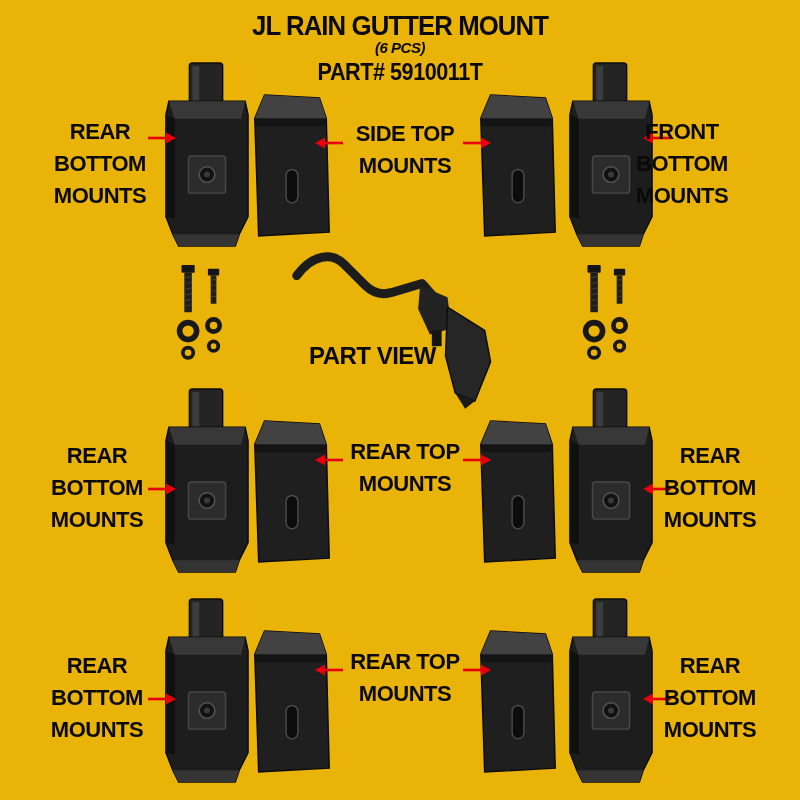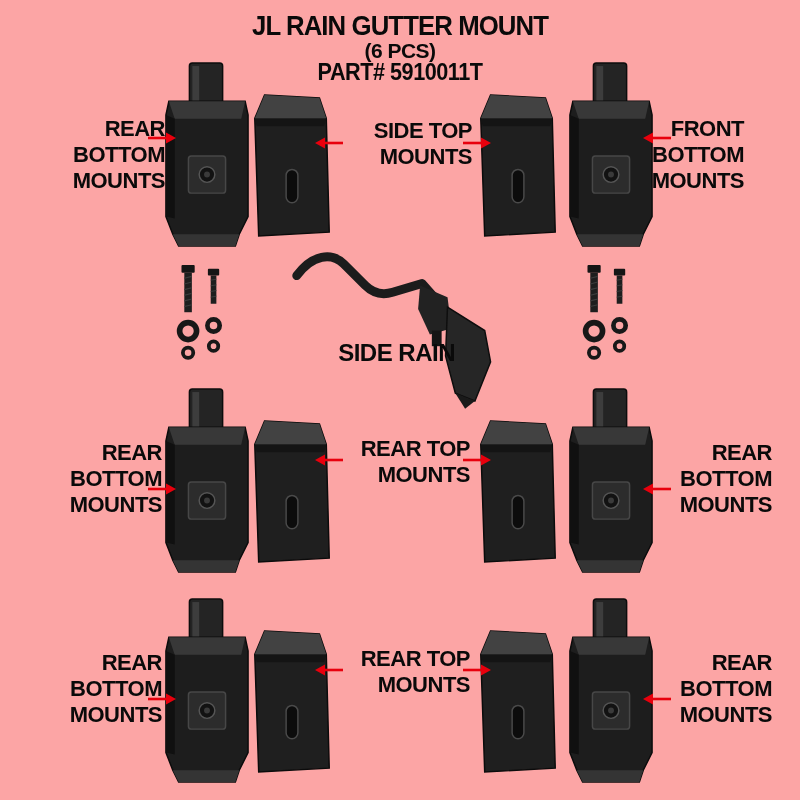--- a/index.html
+++ b/index.html
@@ -1,24 +1,24 @@
 <!DOCTYPE html>
 <html><head>
 <meta charset="utf-8">
 <style>
   html,body { margin:0; padding:0; background:#ffffff; }
-  .stage { position:relative; width:800px; height:800px; background:#fca5a5;
+  .stage { position:relative; width:800px; height:800px; background:#eab308;
            font-family:"Liberation Sans", sans-serif; overflow:hidden; }
   .title { position:absolute; left:0; width:800px; text-align:center;
            color:#0a0a0a; font-weight:700; }
   .t1 { top:10px; font-size:28px; letter-spacing:-1px; transform:scaleX(0.92); }
-  .t2 { top:39px; font-size:21px; letter-spacing:-0.5px; }
+  .t2 { top:39px; font-size:15px; letter-spacing:-0.5px;font-style:italic; }
   .t3 { top:59px; font-size:23px; letter-spacing:-0.5px; transform:scaleX(0.94); }
-  .lbl { position:absolute; text-align:right; white-space:pre-line;
-         font-weight:700; font-size:22px; line-height:26px; color:#0a0a0a;
+  .lbl { position:absolute; text-align:center; white-space:pre-line;
+         font-weight:700; font-size:22px; line-height:32px; color:#0a0a0a;
          letter-spacing:-0.5px; }
   .lbl.big { font-size:24px; }
   .part { position:absolute; }
   .arrow { position:absolute; width:30px; height:14px; overflow:visible; }
   .arrow line { stroke:#e8000d; stroke-width:2.6; }
   .arrow polygon { fill:#e8000d; }
   .arrow.left { transform:scaleX(-1); }
 </style>
 </head>
 <body>
@@ -124,21 +124,21 @@
   <div class="lbl" style="left:620px;top:116px;width:124px">FRONT
 BOTTOM
 MOUNTS</div>
 
   <svg class="part" style="left:173px;top:260px;width:66px;height:112px">
       <use href="#sym-hardware"></use>
     </svg>
   <svg class="part" style="left:283px;top:246px;width:235px;height:172px">
       <use href="#sym-sideview"></use>
     </svg>
-  <div class="lbl big" style="left:290px;top:340px;width:165px">SIDE RAIN</div>
+  <div class="lbl big" style="left:290px;top:340px;width:165px">PART VIEW</div>
   <svg class="part" style="left:579px;top:260px;width:66px;height:112px">
       <use href="#sym-hardware"></use>
     </svg>
 
   <svg class="part" style="left:163px;top:388px;width:88px;height:186px">
       <use href="#sym-bottom-mount"></use>
     </svg>
   <svg class="part" style="left:252px;top:419px;width:80px;height:145px">
       <use href="#sym-top-mount"></use>
     </svg>

